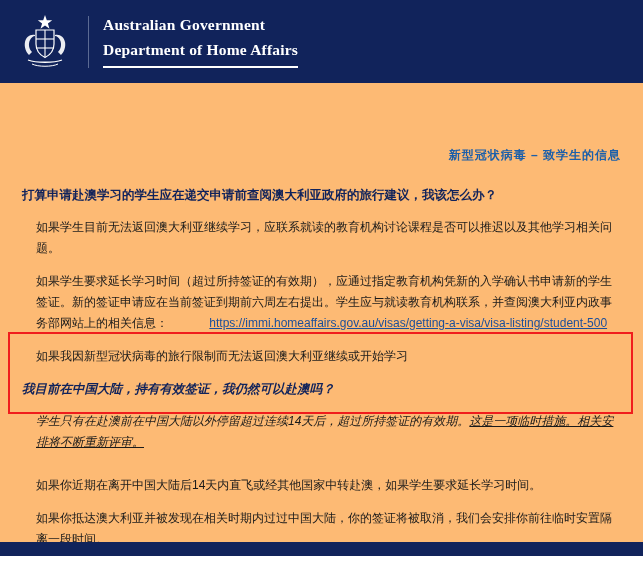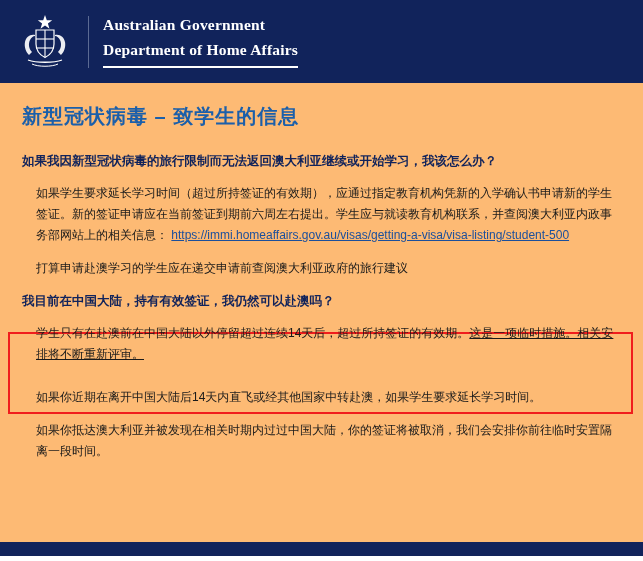--- a/index.html
+++ b/index.html
@@ -65,64 +65,66 @@
     padding-bottom: 7px;
     margin-top: 5px;
   }
   
   .content {
     position: relative;
     padding: 0 22px;
     box-sizing: border-box;
   }
   .page-title {
-    text-align: left;
+    text-align: right;
     color: #1b5faa;
-    font-size: 20px;
-    font-weight: bold;
-    margin-top: 20px;
+    font-size: 12px;
+    font-weight: bold;
+    margin-top: 64px;
     margin-bottom: 22px;
     letter-spacing: 1px;
   }
   .q {
     color: #11235b;
     font-weight: bold;
     font-size: 12.5px;
     margin: 0 0 12px 0;
     line-height: 1.5;
   }
   .p {
     color: #1a1a1a;
     font-size: 12px;
     line-height: 1.75;
     margin: 0 0 12px 0;
     padding-left: 14px;
   }
   a.link {
     color: #1b4f9c;
     word-break: break-all;
+    margin-left: 38px;
   }
   .underline {
     text-decoration: underline;
   }
   .section { margin-bottom: 4px; }
   
   .highlight-box {
     position: absolute;
     left: 8px;
     right: 10px;
     top: 332px;
     height: 82px;
     border: 2px solid #f01d1d;
     box-sizing: border-box;
     pointer-events: none;
   }
   .hl-content {
     position: relative;
     z-index: 2;
+    font-style: italic;
   }
   .spacer-small { height: 10px; }
   .blue-footer {
     position: absolute;
     left: 0;
     bottom: 0;
     width: 643px;
     height: 14px;
     background: #11235b;
   }
@@ -167,23 +169,24 @@
       <div class="gov">Australian Government</div>
       <div class="dept">Department of Home Affairs</div>
     </div>
   </div>
 
   <div class="content">
 
     <div class="page-title">新型冠状病毒 – 致学生的信息</div>
 
     <div class="section">
-      <div class="q">如果我因新型冠状病毒的旅行限制而无法返回澳大利亚继续或开始学习，我该怎么办？</div>
+      <div class="q">打算申请赴澳学习的学生应在递交申请前查阅澳大利亚政府的旅行建议，我该怎么办？</div>
+      <div class="p">如果学生目前无法返回澳大利亚继续学习，应联系就读的教育机构讨论课程是否可以推迟以及其他学习相关问题。</div>
       <div class="p"><span>如果学生要求延长学习时间（超过所持签证的有效期），应通过指定教育机构凭新的入学确认书申请新的学生签证。新的签证申请应在当前签证到期前六周左右提出。学生应与就读教育机构联系，并查阅澳大利亚内政事务部网站上的相关信息：</span> <a class="link" href="#">https://immi.homeaffairs.gov.au/visas/getting-a-visa/visa-listing/student-500</a></div>
-      <div class="strike-region">打算申请赴澳学习的学生应在递交申请前查阅澳大利亚政府的旅行建议</div>
+      <div class="strike-region">如果我因新型冠状病毒的旅行限制而无法返回澳大利亚继续或开始学习</div>
     </div>
 
     <div class="spacer-small"></div>
 
     <div class="section hl-content">
       <div class="q">我目前在中国大陆，持有有效签证，我仍然可以赴澳吗？</div>
       <div class="p"><span>学生只有在赴澳前在中国大陆以外停留超过连续14天后，超过所持签证的有效期。</span><span class="underline">这是一项临时措施。相关安排将不断重新评审。</span></div>
     </div>
 
     <div class="spacer-small"></div>

